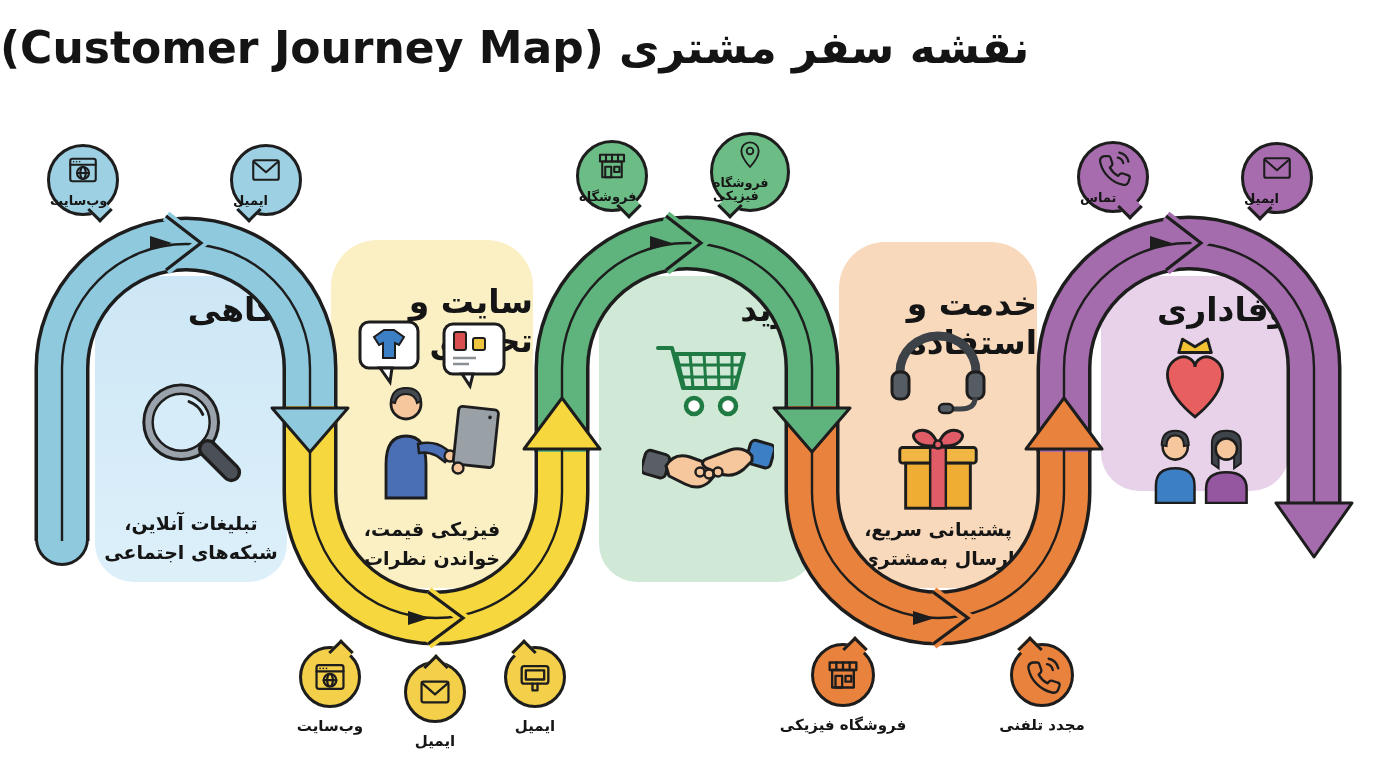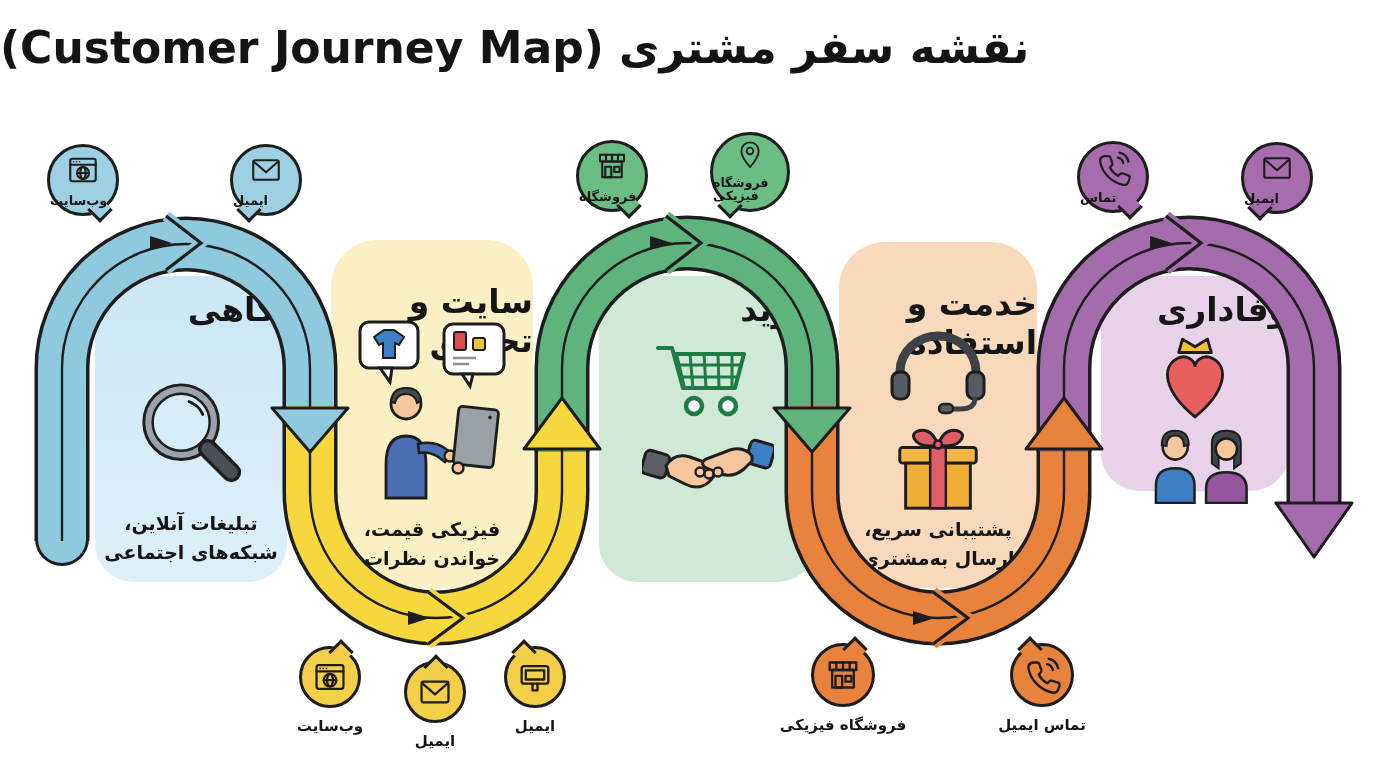--- a/index.html
+++ b/index.html
@@ -355,16 +355,16 @@
     <div class="bub" style="width:64px;height:64px;background:#e8823c">
       <span class="tail up" style="background:#e8823c;left:8px"></span>
       <svg class="bicon" width="40" height="40" viewBox="0 0 48 48">
         <g class="ic">
             <path d="M13 9 c-4 1 -6 4 -5 8 c1.5 7 5 13 10 18 s11 8.5 18 10 c4 1 7 -1 8 -5 l1 -3 c.5 -2 -.5 -3.5 -2.5 -4 l-6 -2 c-1.5 -.5 -3 0 -4 1 l-2 2 c-4.5 -2.5 -8 -6 -10.5 -10.5 l2 -2 c1 -1 1.5 -2.5 1 -4 l-2 -6 c-.5 -2 -2 -3 -4 -2.5 z"></path>
         <path d="M30 11 a9 9 0 0 1 7 7"></path>
             <path d="M32 4.5 a15 15 0 0 1 11.5 11.5"></path>
           </g>
       </svg>
     </div>
-    <div class="tpb-label">تماس ایمیل</div>
+    <div class="tpb-label">مجدد تلفنی</div>
   </div>
 
 </div>
 
 </body></html>

